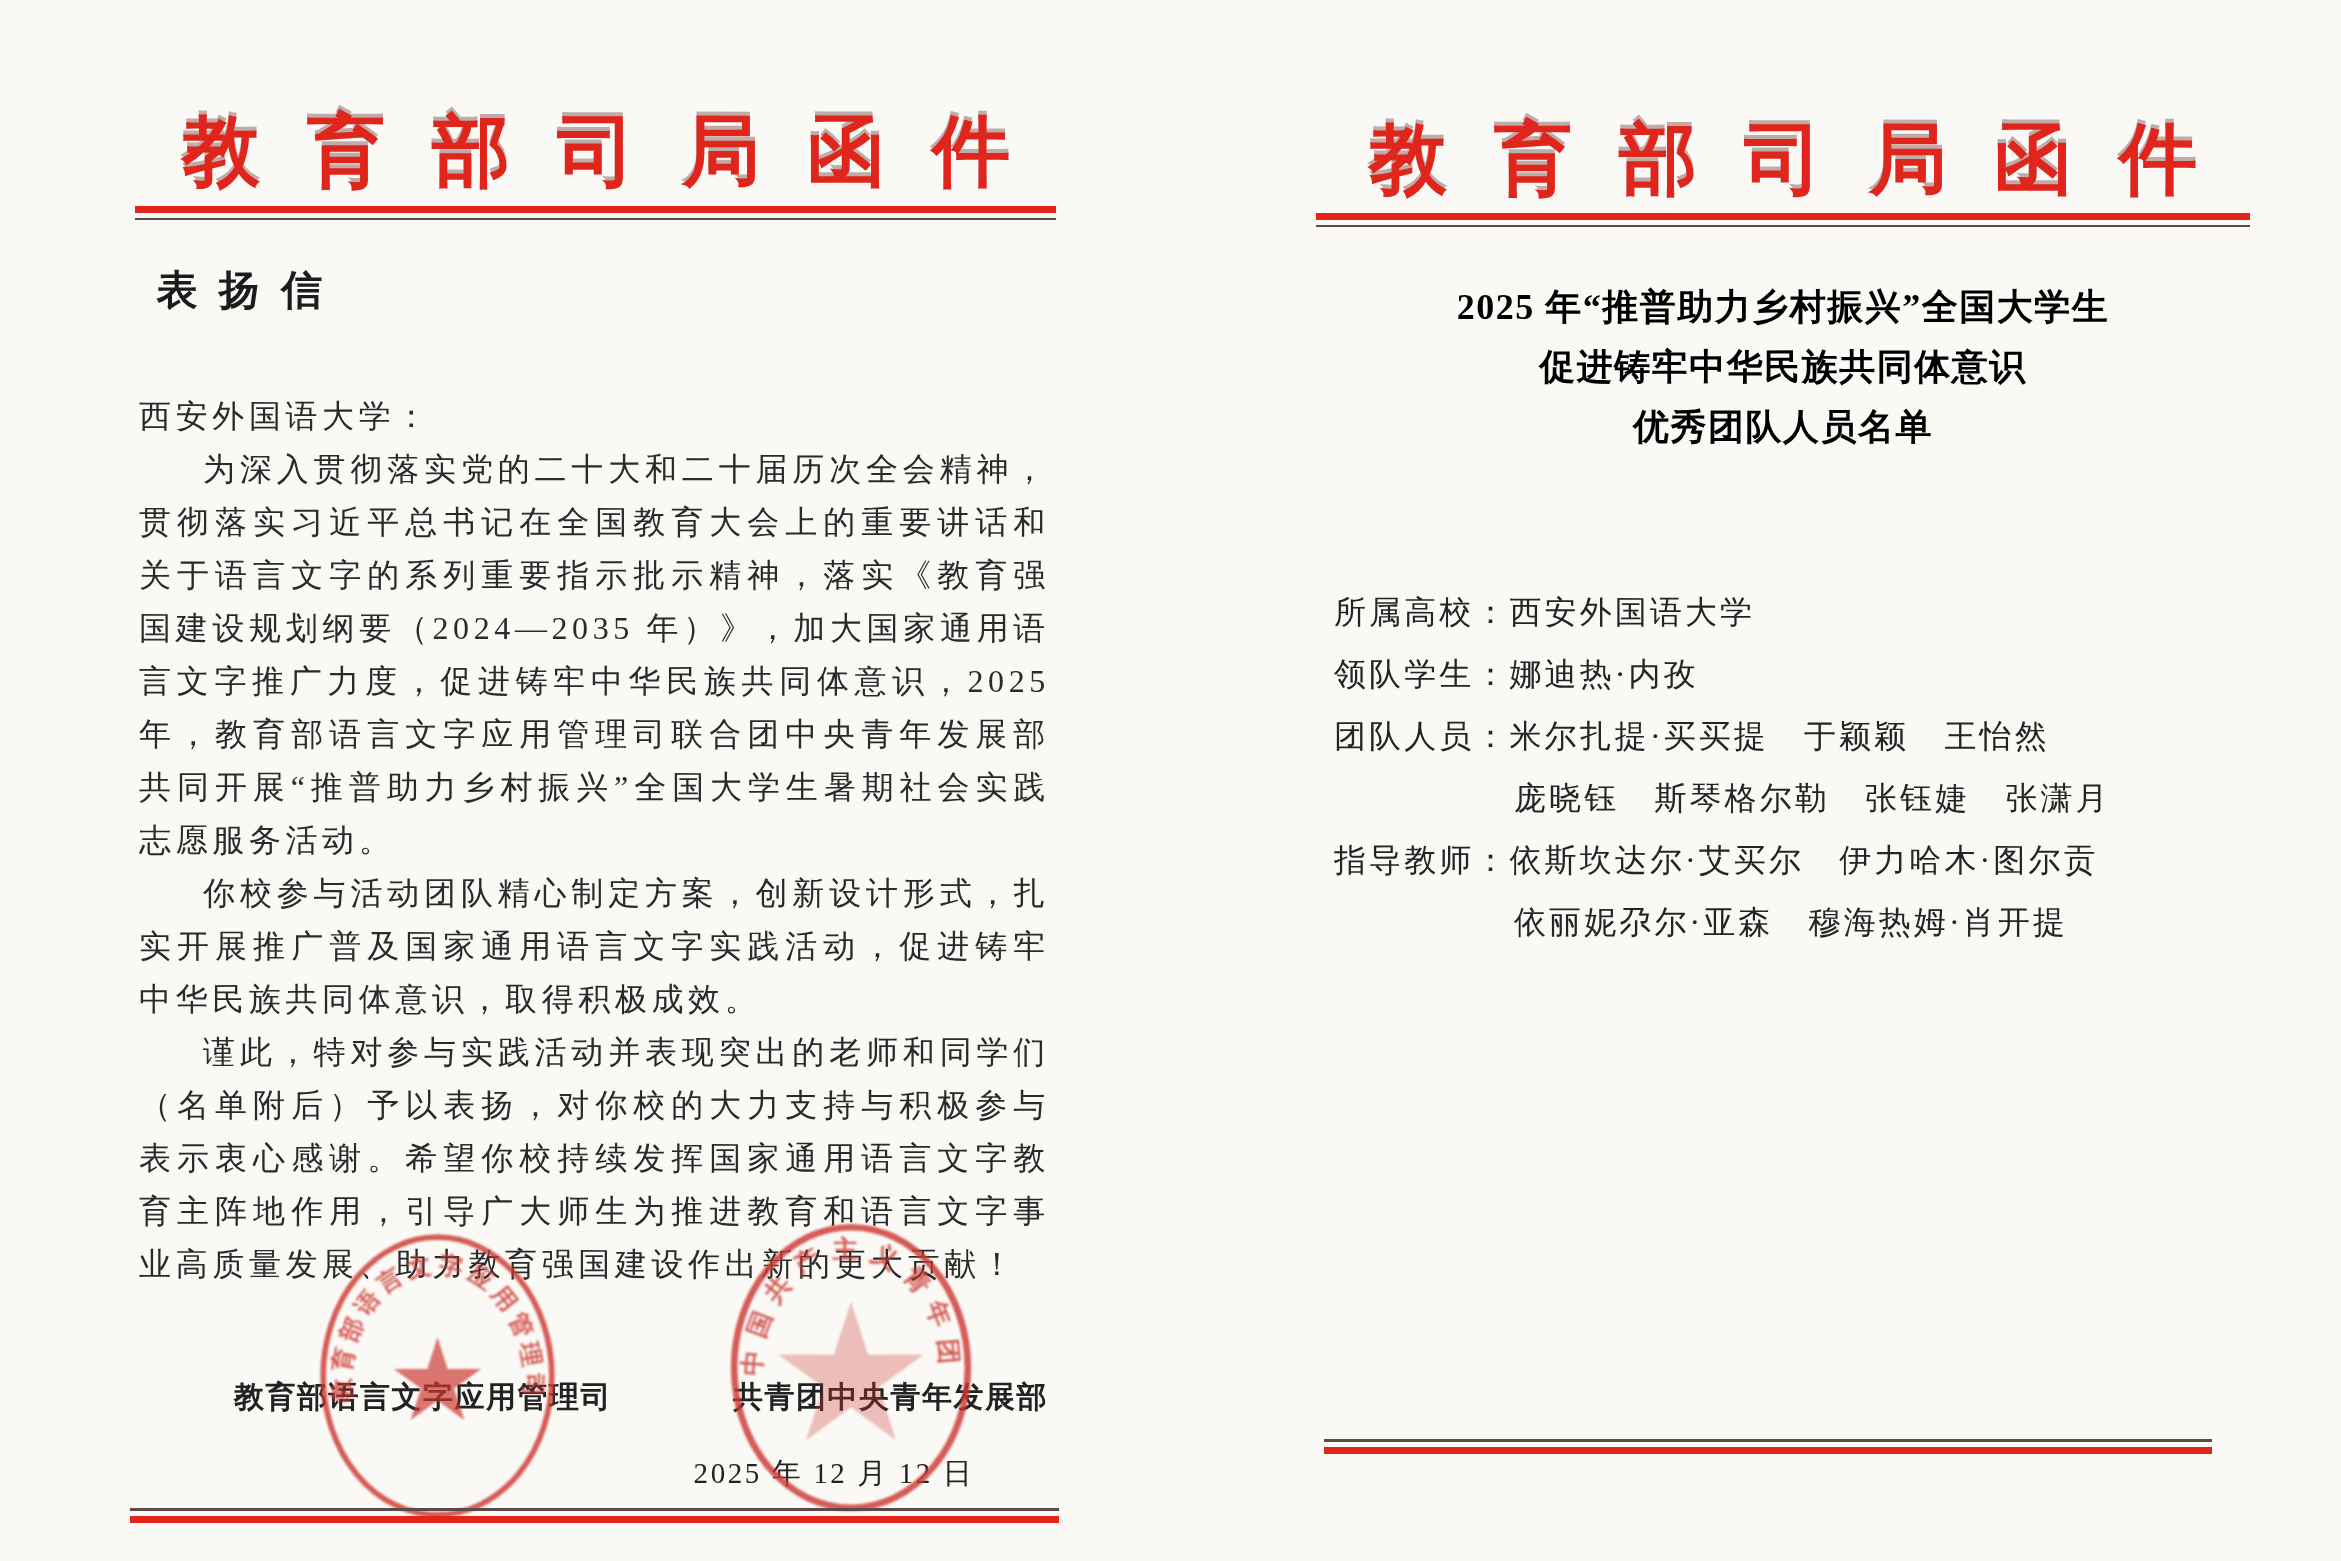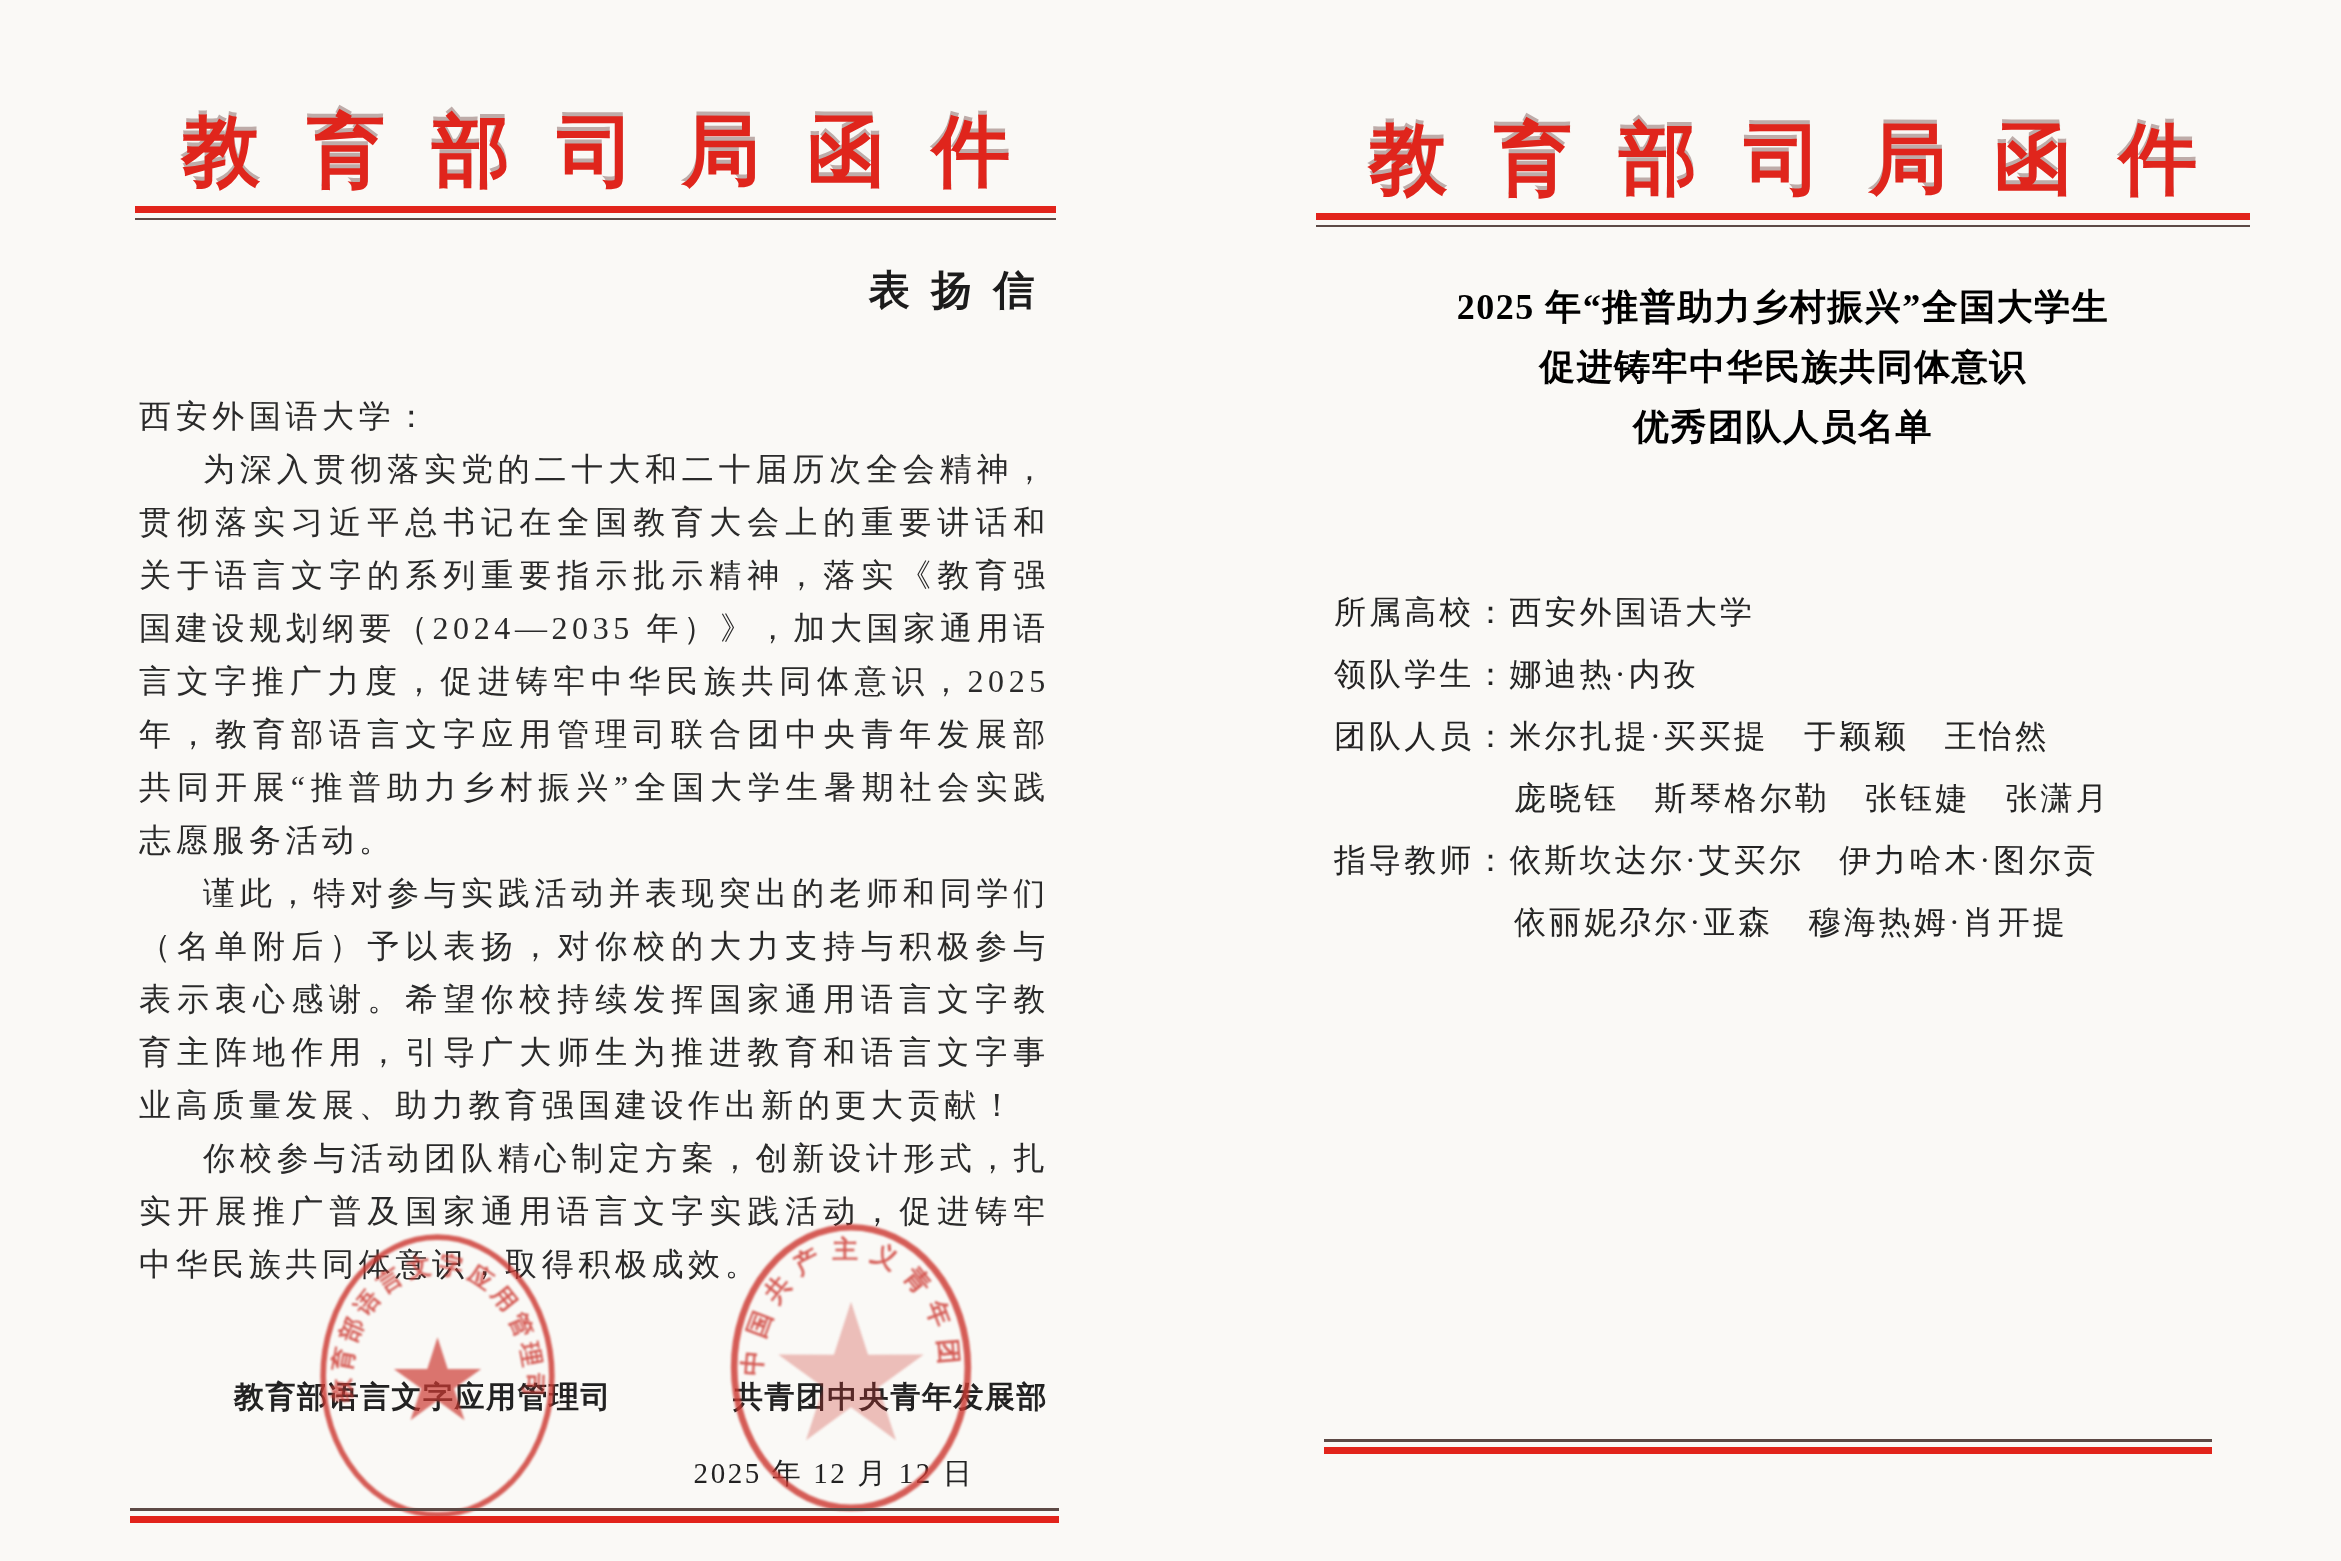--- a/index.html
+++ b/index.html
@@ -25,21 +25,21 @@
   .rule-red{height:7.1px;background:#e2241b;}
   .rule-dark{height:2.6px;background:#5d4a46;}
   .header-rules .rule-dark{margin-top:4.6px;}
   .footer-rules .rule-red{margin-top:5.1px;}
   .page-left .header-rules{top:206px;}
   .page-right .header-rules{top:213px;}
   .page-left .footer-rules{top:1508px;left:-5.1px;right:-2.6px;}
   .page-right .footer-rules{top:1439px;left:7.7px;right:38px;}
 
   .doc-title{
-    position:absolute;top:263px;left:0;right:0;margin:0;text-align:right;
+    position:absolute;top:263px;left:0;right:0;margin:0;text-align:left;
     font-size:41px;font-weight:700;color:#1c1c1c;
     letter-spacing:21.4px;padding-left:21.4px;
   }
 
   .letter-body{
     position:absolute;top:390px;left:4.1px;right:6.1px;
     font-size:32px;line-height:53px;letter-spacing:4.6px;
     text-align:justify;
   }
   .letter-body p{margin:0;}
@@ -81,22 +81,22 @@
   <div class="rules header-rules">
     <div class="rule-red"></div>
     <div class="rule-dark"></div>
   </div>
 
   <h2 class="doc-title">表扬信</h2>
 
   <div class="letter-body">
     <p class="salutation">西安外国语大学：</p>
     <p class="para">为深入贯彻落实党的二十大和二十届历次全会精神，贯彻落实习近平总书记在全国教育大会上的重要讲话和关于语言文字的系列重要指示批示精神，落实《教育强国建设规划纲要（2024—2035 年）》，加大国家通用语言文字推广力度，促进铸牢中华民族共同体意识，2025 年，教育部语言文字应用管理司联合团中央青年发展部共同开展“推普助力乡村振兴”全国大学生暑期社会实践志愿服务活动。</p>
+    <p class="para">你校参与活动团队精心制定方案，创新设计形式，扎实开展推广普及国家通用语言文字实践活动，促进铸牢中华民族共同体意识，取得积极成效。</p>
     <p class="para">谨此，特对参与实践活动并表现突出的老师和同学们（名单附后）予以表扬，对你校的大力支持与积极参与表示衷心感谢。希望你校持续发挥国家通用语言文字教育主阵地作用，引导广大师生为推进教育和语言文字事业高质量发展、助力教育强国建设作出新的更大贡献！</p>
-    <p class="para">你校参与活动团队精心制定方案，创新设计形式，扎实开展推广普及国家通用语言文字实践活动，促进铸牢中华民族共同体意识，取得积极成效。</p>
   </div>
 
   <div class="sig sig-left">教育部语言文字应用管理司</div>
   <div class="sig sig-right">共青团中央青年发展部</div>
   <div class="date-line">2025 年 12 月 12 日</div>
 
   <svg class="stamp stamp-1" width="245" height="292" viewBox="0 0 480 572">
     <ellipse cx="240" cy="286" rx="224" ry="272" fill="none" stroke="#cd3a33" stroke-width="11"></ellipse>
     <path id="arcL" d="M 84 390 A 172 215 0 1 1 396 390" fill="none"></path>
     <text font-size="47" letter-spacing="10" fill="#cd3a33">

